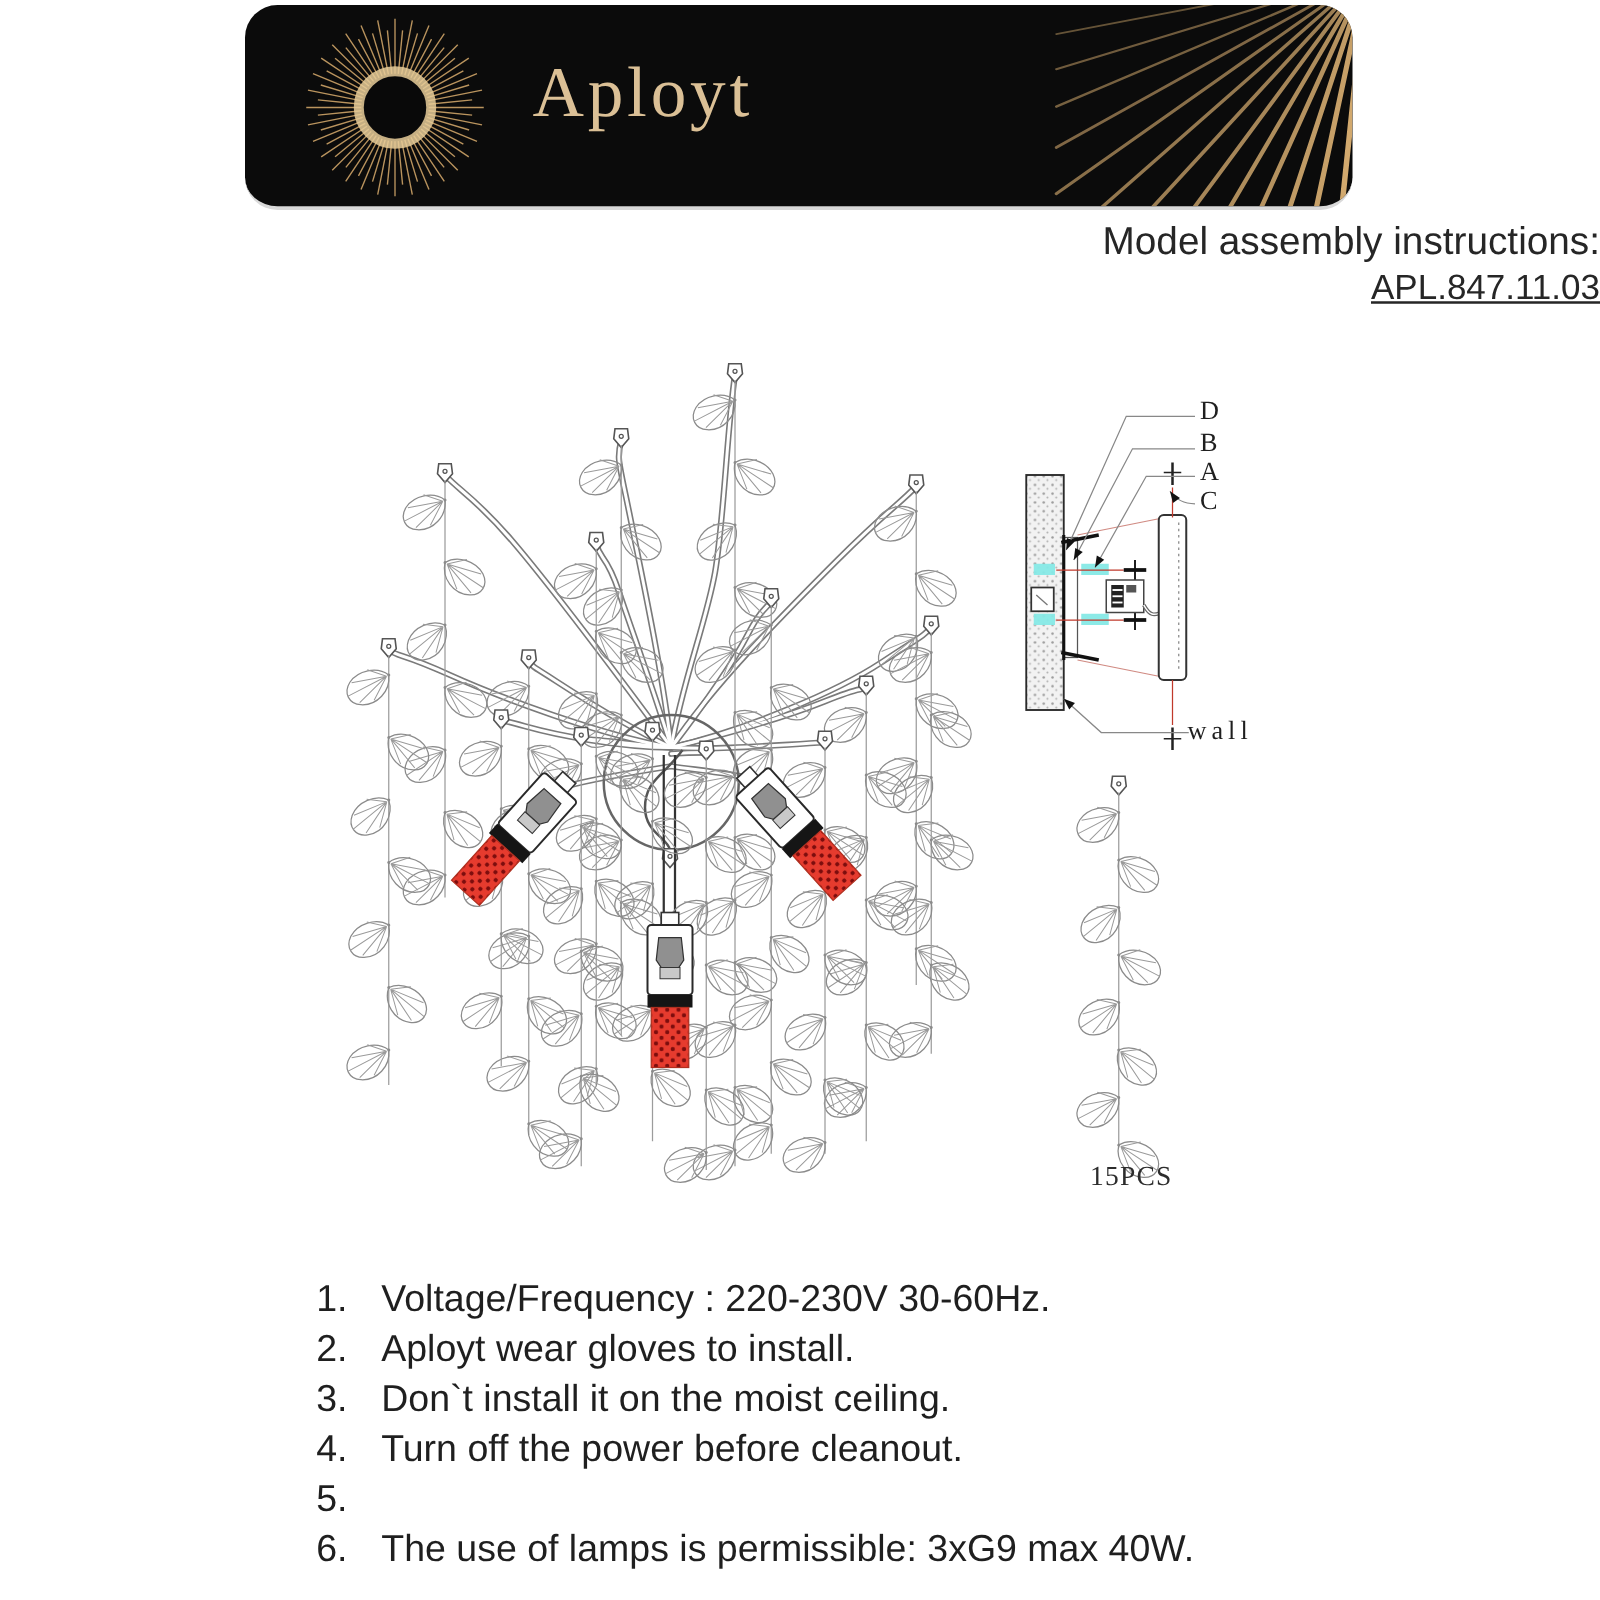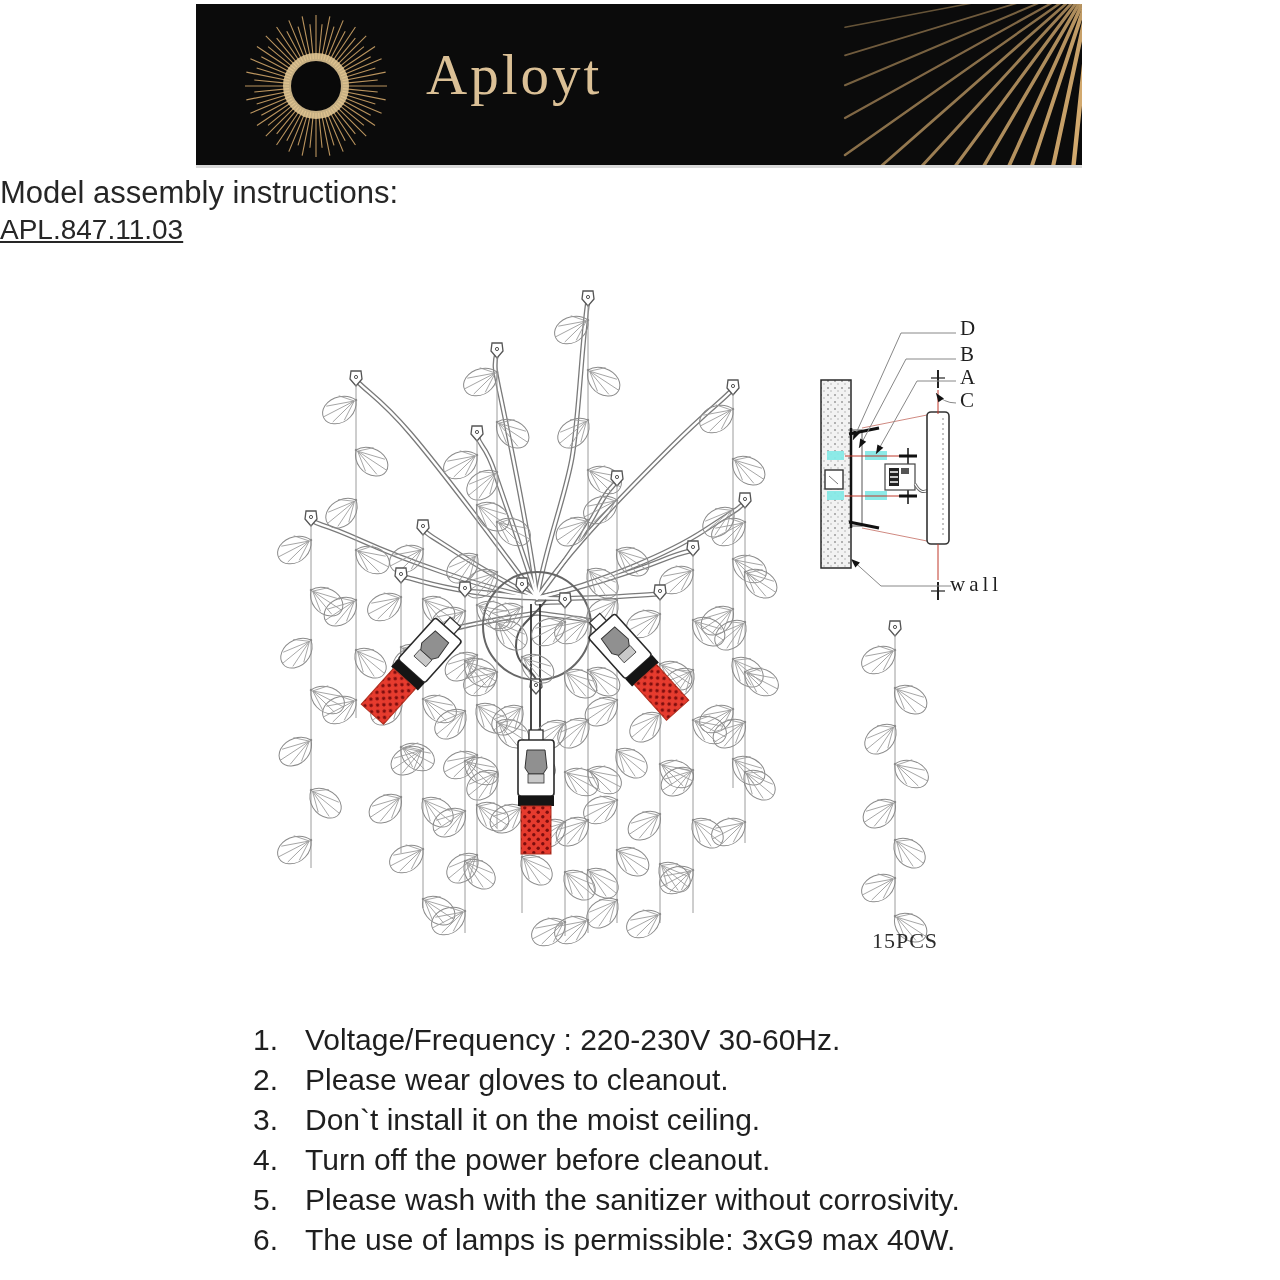--- a/index.html
+++ b/index.html
@@ -1,26 +1,26 @@
 <!DOCTYPE html>
 <html><head>
 <meta charset="utf-8">
 <style>
   html,body{margin:0;padding:0;background:#ffffff;}
   #canvas{position:relative;width:1280px;height:1280px;background:#ffffff;overflow:hidden;
           font-family:"Liberation Sans",sans-serif;}
   
   .banner{position:absolute;left:196px;top:4px;width:886px;height:161px;background:#0b0b0b;
-          overflow:hidden;border-bottom:3px solid #d9d9d9;}
+          overflow:hidden;border-bottom:3px solid #d9d9d9;border-radius:26px;}
   #sunburst{position:absolute;left:34px;top:-6px;}
   .brand{position:absolute;left:230px;top:42px;font-family:"Liberation Serif",serif;
          font-size:57px;font-weight:400;letter-spacing:3px;color:#dbc096;line-height:1;}
   #rays{position:absolute;left:0;top:0;}
   
-  .title{position:absolute;left:0;top:174px;width:1280px;text-align:left;color:#262626;}
+  .title{position:absolute;left:0;top:174px;width:1280px;text-align:right;color:#262626;}
   .title .t1{font-size:31px;line-height:37px;}
   .title .t2{font-size:28px;line-height:37px;text-decoration:underline;}
   
   #chandelier{position:absolute;left:250px;top:268px;}
   #mount{position:absolute;left:805px;top:288px;}
   #garland15{position:absolute;left:845px;top:616px;}
   .plabel{position:absolute;font-family:"Liberation Serif",serif;font-size:21px;color:#1f1f1f;line-height:1;}
   .plabel-wall{letter-spacing:4px;}
   .pcs{position:absolute;left:838px;top:928px;width:134px;text-align:center;
        font-family:"Liberation Serif",serif;font-size:22px;color:#2c2c2c;letter-spacing:1px;}
@@ -969,33 +969,32 @@
     </svg>
   <div class="pcs">15PCS</div>
 
   <div class="instructions">
     <div class="instr-row">
       <span class="num">1.</span>
       <span class="txt">Voltage/Frequency : 220-230V 30-60Hz.</span>
     </div>
     <div class="instr-row">
       <span class="num">2.</span>
-      <span class="txt">Please wear gloves to cleanout.</span>
+      <span class="txt">Aployt wear gloves to install.</span>
     </div>
     <div class="instr-row">
       <span class="num">3.</span>
       <span class="txt">Don`t install it on the moist ceiling.</span>
     </div>
     <div class="instr-row">
       <span class="num">4.</span>
       <span class="txt">Turn off the power before cleanout.</span>
     </div>
     <div class="instr-row">
       <span class="num">5.</span>
-      <span class="txt">Please wash with the sanitizer without corrosivity.</span>
     </div>
     <div class="instr-row">
       <span class="num">6.</span>
       <span class="txt">The use of lamps is permissible: 3xG9 max 40W.</span>
     </div>
   </div>
 
 </div>
 
 </body></html>

